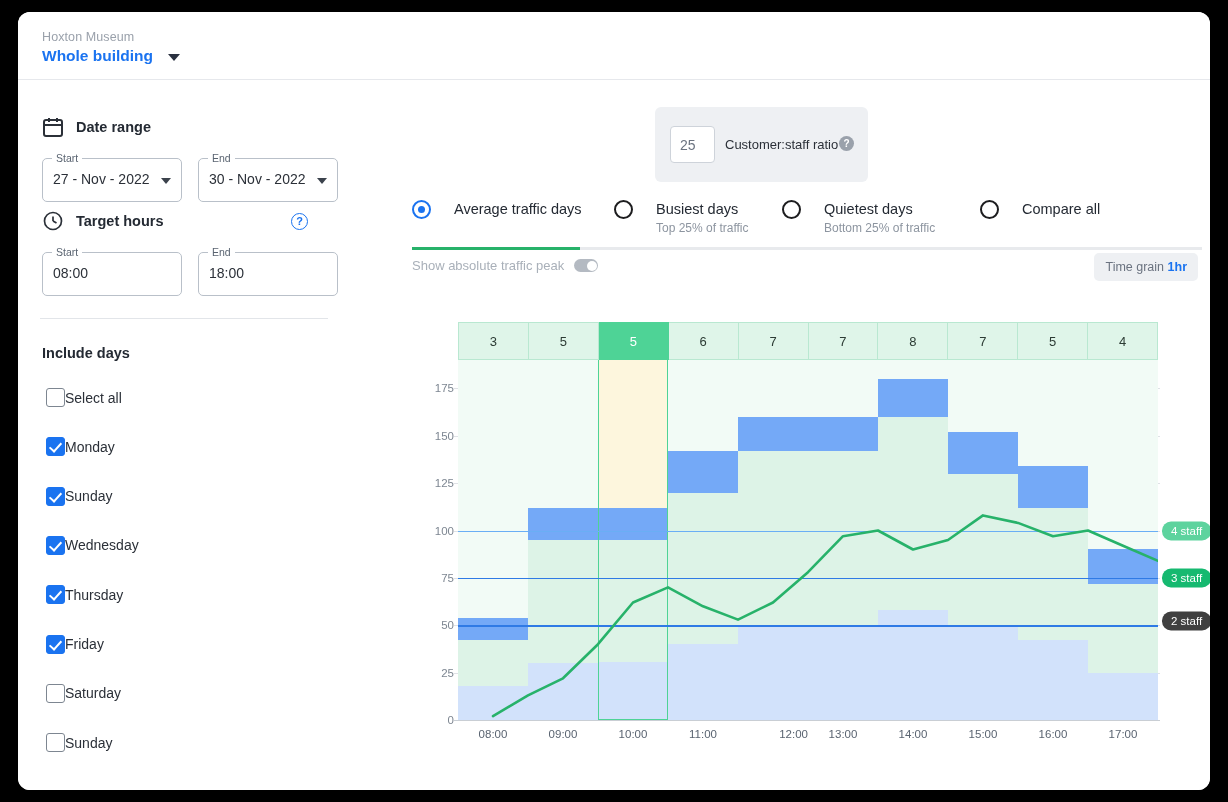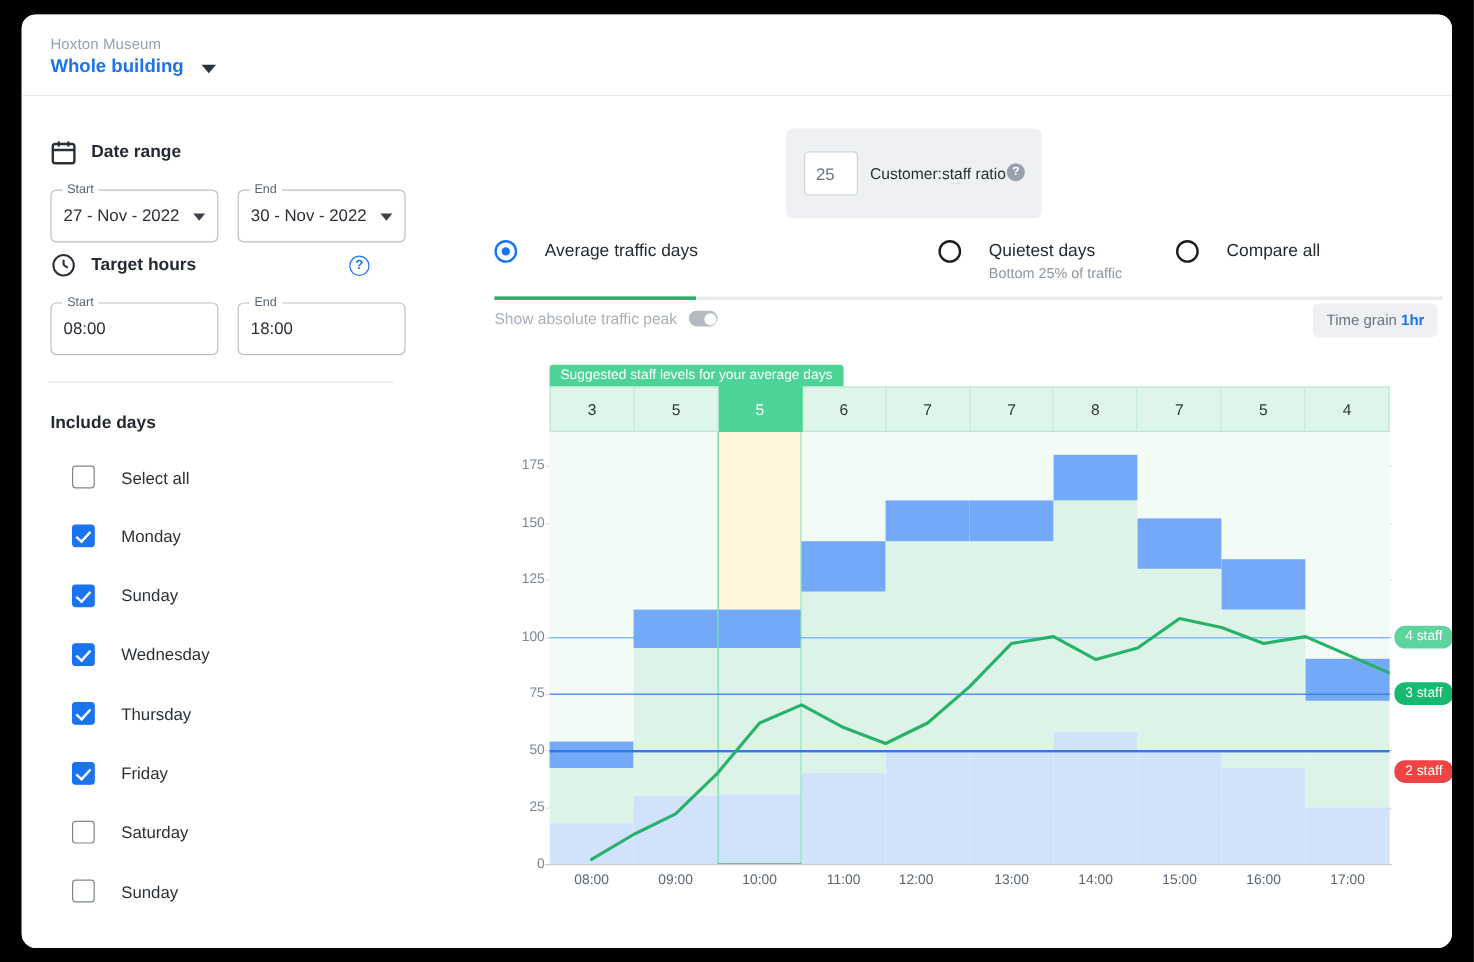--- a/index.html
+++ b/index.html
@@ -94,22 +94,22 @@
   }
   .divider {
     position: absolute; left: 22px; width: 288px; height: 1px;
     background: #e2e5e9;
   }
   .include-title {
     position: absolute; left: 24px; top: 265px;
     font-size: 14.5px; font-weight: bold; color: #242a33;
   }
   .day-row {
-    position: absolute; left: 42px;
-    display: flex; align-items: center; gap: 22px;
+    position: absolute; left: 28px;
+    display: flex; align-items: center; 
     cursor: pointer;
   }
   .cb {
     width: 19px; height: 19px; border-radius: 3px;
     border: 1.6px solid #7d8691; background: #fff;
     position: relative; flex: none;
   }
   .cb.on { background: #1a73f0; border-color: #1a73f0; }
   .cb.on:after {
     content: ''; position: absolute;
@@ -356,20 +356,27 @@
       <span class="ratio-help">?</span>
     </div>
 
     <div class="tday-row">
       <div class="tday" style="left:0;">
         <span class="radio sel"></span>
         <span>
           <div class="tday-main">Average traffic days</div>
         </span>
       </div>
+      <div class="tday" style="left:202px;">
+        <span class="radio"></span>
+        <span>
+          <div class="tday-main">Busiest days</div>
+          <div class="tday-sub">Top 25% of traffic</div>
+        </span>
+      </div>
       <div class="tday" style="left:370px;">
         <span class="radio"></span>
         <span>
           <div class="tday-main">Quietest days</div>
           <div class="tday-sub">Bottom 25% of traffic</div>
         </span>
       </div>
       <div class="tday" style="left:568px;">
         <span class="radio"></span>
         <span>
@@ -383,21 +390,20 @@
 
     <div class="toggle-row">
       <span class="toggle-lbl">Show absolute traffic peak</span>
       <span class="tgl"></span>
     </div>
     <div class="grain-chip">
       <span>Time grain</span>
       <b>1hr</b>
     </div>
 
-    <div class="staff-banner">Suggested staff levels for your average days</div>
     <div class="staff-strip" id="staff-strip">
           <div class="staff-cell">3</div>
           <div class="staff-cell">5</div>
           <div class="staff-cell hi">5</div>
           <div class="staff-cell">6</div>
           <div class="staff-cell">7</div>
           <div class="staff-cell">7</div>
           <div class="staff-cell">8</div>
           <div class="staff-cell">7</div>
           <div class="staff-cell">5</div>
@@ -483,31 +489,31 @@
               <div class="colbg-top" style="top: 0px; height: 189.474px;"></div>
               <div class="colbg-green" style="top: 223.579px; height: 89.0526px;"></div>
               <div class="colbg-blue" style="height: 47.3684px;"></div>
               <div class="bar" style="top: 189.474px; height: 34.1053px;"></div>
             </div>
             <div class="staffline" style="top: 170.526px; background: rgb(106, 174, 245);"></div>
             <div class="badge" style="top: 170.526px; background: rgb(93, 211, 158);">4 staff</div>
             <div class="staffline" style="top: 217.895px; background: rgb(47, 122, 229);"></div>
             <div class="badge" style="top: 217.895px; background: rgb(22, 185, 112);">3 staff</div>
             <div class="staffline" style="top: 265.263px; background: rgb(47, 122, 229);"></div>
-            <div class="badge" style="top: 283px; background: #ef4444;">2 staff</div>
+            <div class="badge" style="top: 261px; background: #404040;">2 staff</div>
             <svg class="trend" width="700" height="360">
               <polyline points="35.0,356.2 70.0,335.4 105.0,318.3 140.0,284.2 175.0,242.5 210.0,227.4 245.0,246.3 280.0,259.6 315.0,242.5 350.0,212.2 385.0,176.2 420.0,170.5 455.0,189.5 490.0,180.0 525.0,155.4 560.0,162.9 595.0,176.2 630.0,170.5 665.0,185.7 700.0,200.8" fill="none" stroke="#27b26a" stroke-width="2.6" stroke-linejoin="round" stroke-linecap="round"></polyline>
             </svg>
           </div>
       <div id="xlabels">
             <div style="position: absolute; left: 99px; width: 70px; top: 368px; text-align: center; font-size: 11.5px; color: rgb(90, 100, 113);">08:00</div>
             <div style="position: absolute; left: 169px; width: 70px; top: 368px; text-align: center; font-size: 11.5px; color: rgb(90, 100, 113);">09:00</div>
             <div style="position: absolute; left: 239px; width: 70px; top: 368px; text-align: center; font-size: 11.5px; color: rgb(90, 100, 113);">10:00</div>
             <div style="position: absolute; left: 309px; width: 70px; top: 368px; text-align: center; font-size: 11.5px; color: rgb(90, 100, 113);">11:00</div>
-            <div style="position: absolute; left: 390px; width: 70px; top: 368px; text-align: left; font-size: 11.5px; color: rgb(90, 100, 113);">12:00</div>
+            <div style="position: absolute; left: 379px; width: 70px; top: 368px; text-align: right; font-size: 11.5px; color: rgb(90, 100, 113);">12:00</div>
             <div style="position: absolute; left: 449px; width: 70px; top: 368px; text-align: center; font-size: 11.5px; color: rgb(90, 100, 113);">13:00</div>
             <div style="position: absolute; left: 519px; width: 70px; top: 368px; text-align: center; font-size: 11.5px; color: rgb(90, 100, 113);">14:00</div>
             <div style="position: absolute; left: 589px; width: 70px; top: 368px; text-align: center; font-size: 11.5px; color: rgb(90, 100, 113);">15:00</div>
             <div style="position: absolute; left: 659px; width: 70px; top: 368px; text-align: center; font-size: 11.5px; color: rgb(90, 100, 113);">16:00</div>
             <div style="position: absolute; left: 729px; width: 70px; top: 368px; text-align: center; font-size: 11.5px; color: rgb(90, 100, 113);">17:00</div>
           </div>
     </div>
 
 
   </div>

